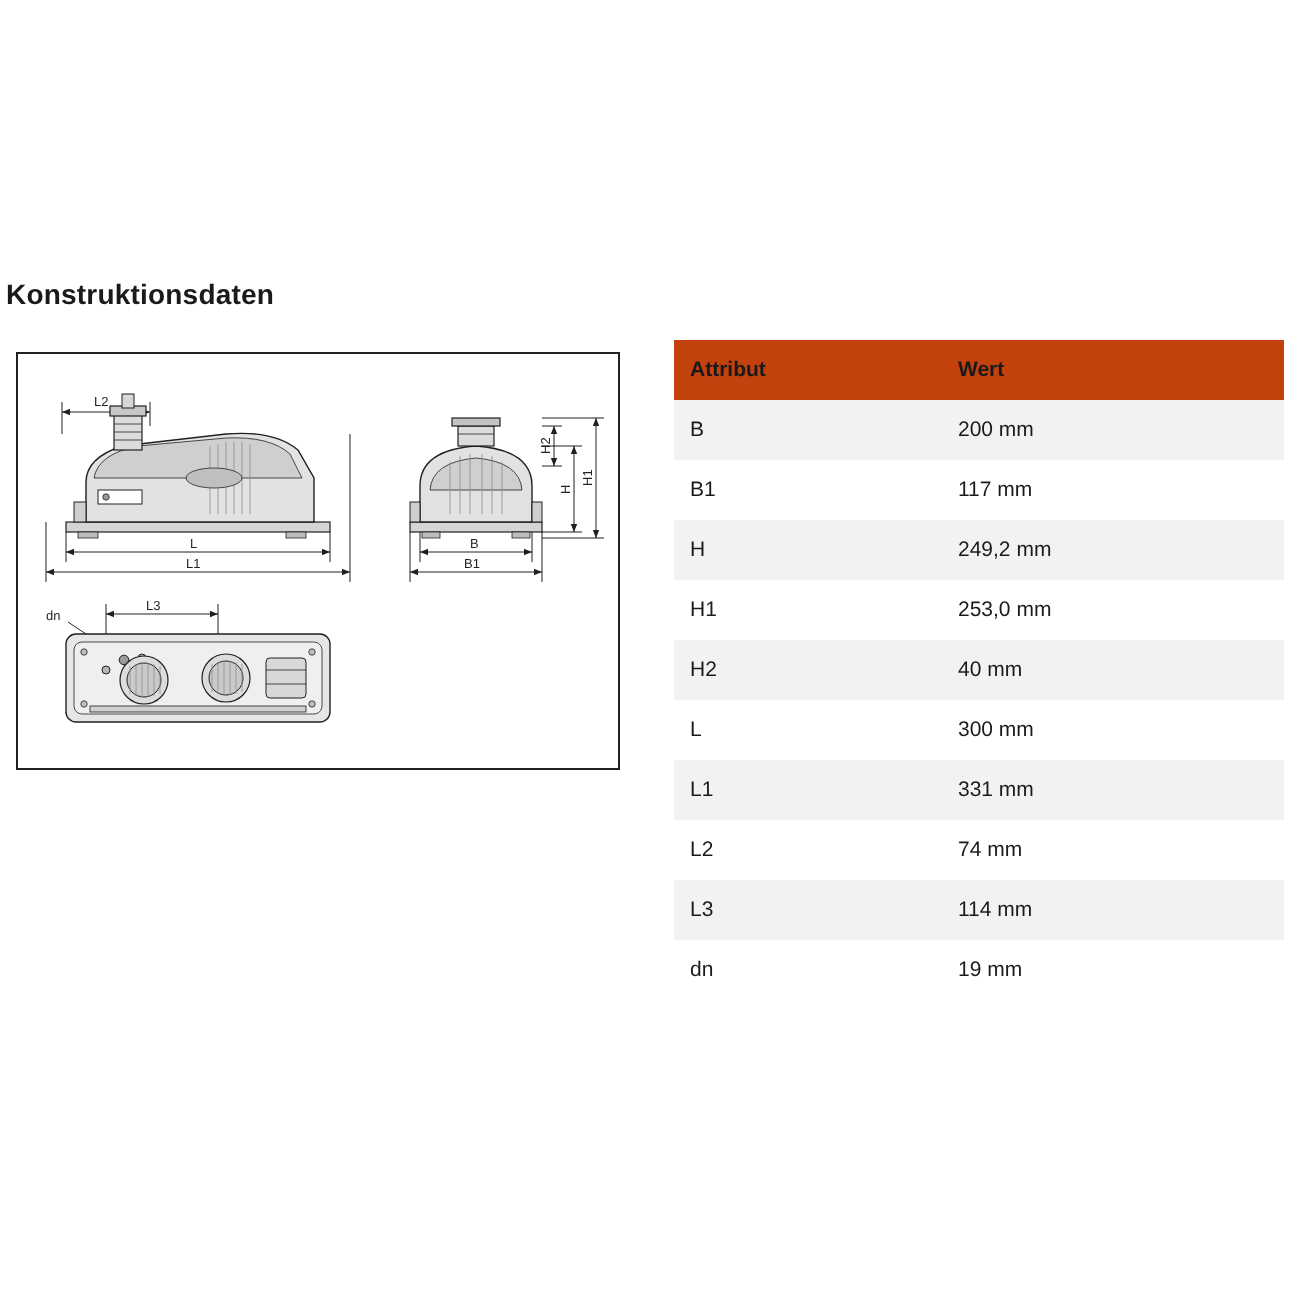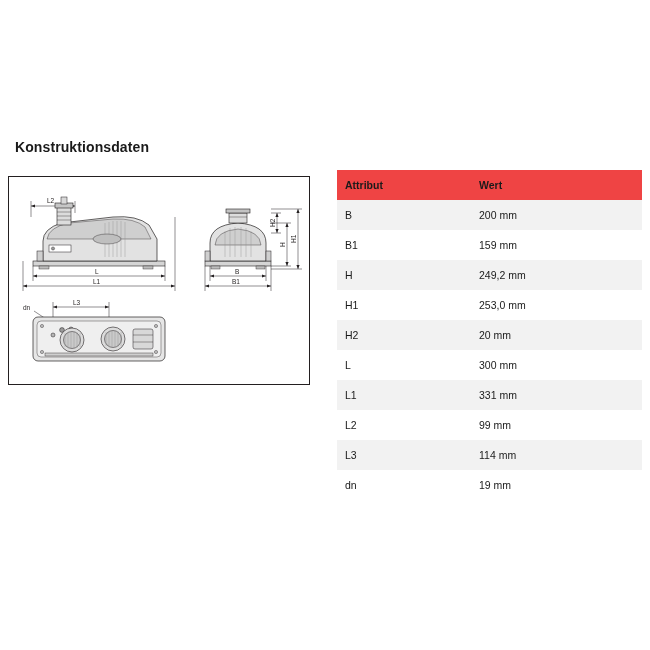--- a/index.html
+++ b/index.html
@@ -14,21 +14,21 @@
     color: #1a1a1a;
     overflow: hidden;
   }
   .page {
     position: relative;
     width: 650px;
     height: 650px;
   }
   .section-title {
     position: absolute;
-    left: 15px;
+    left: 3px;
     top: 139px;
     font-size: 14px;
     font-weight: bold;
     color: #1a1a1a;
     letter-spacing: 0.1px;
   }
   
   .drawing-panel {
     position: absolute;
     left: 8px;
@@ -50,21 +50,21 @@
     width: 305px;
     border-collapse: collapse;
     font-size: 10.5px;
   }
   .spec-table th {
     text-align: left;
     font-weight: bold;
     font-size: 10.5px;
     color: #1a1a1a;
     padding: 9px 0 9px 8px;
-    background: #ef4444;
+    background: #c2410c;
   }
   .spec-table td {
     padding: 9px 0 9px 8px;
     color: #1a1a1a;
     font-size: 10.5px;
   }
   .spec-table tbody tr.odd td {
     background: #f2f2f2;
   }
   .spec-table tbody tr.even td {
@@ -291,45 +291,45 @@
         <th class="col-val">Wert</th>
       </tr>
     </thead>
     <tbody>
       <tr class="odd">
         <td>B</td>
         <td>200 mm</td>
       </tr>
       <tr class="even">
         <td>B1</td>
-        <td>159 mm</td>
+        <td>117 mm</td>
       </tr>
       <tr class="odd">
         <td>H</td>
         <td>249,2 mm</td>
       </tr>
       <tr class="even">
         <td>H1</td>
         <td>253,0 mm</td>
       </tr>
       <tr class="odd">
         <td>H2</td>
-        <td>20 mm</td>
+        <td>40 mm</td>
       </tr>
       <tr class="even">
         <td>L</td>
         <td>300 mm</td>
       </tr>
       <tr class="odd">
         <td>L1</td>
         <td>331 mm</td>
       </tr>
       <tr class="even">
         <td>L2</td>
-        <td>99 mm</td>
+        <td>74 mm</td>
       </tr>
       <tr class="odd">
         <td>L3</td>
         <td>114 mm</td>
       </tr>
       <tr class="even">
         <td>dn</td>
         <td>19 mm</td>
       </tr>
     </tbody>

